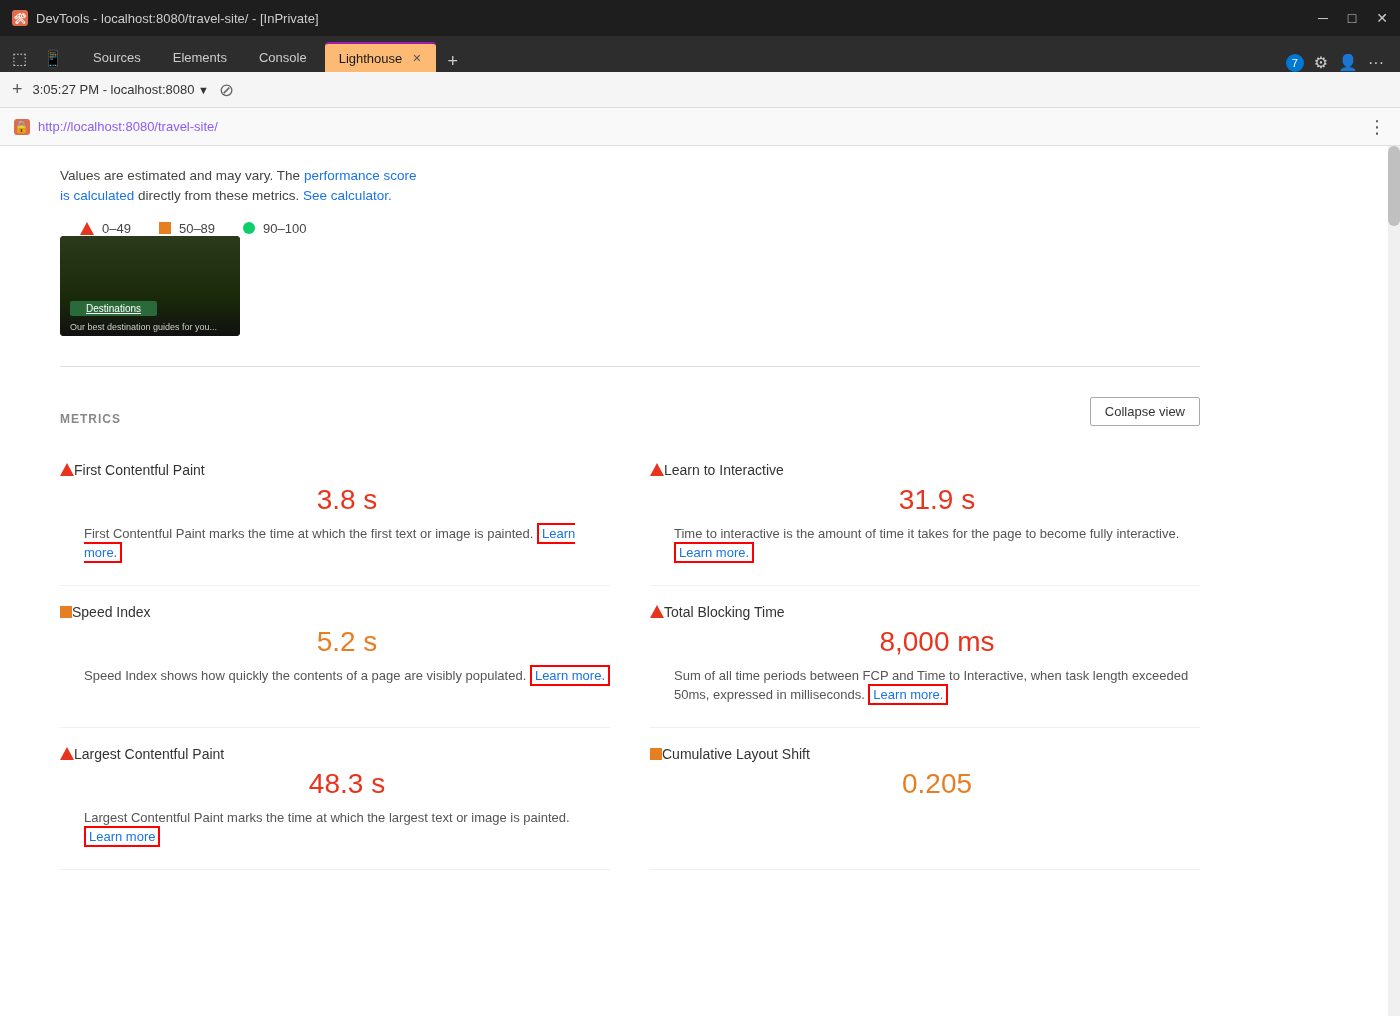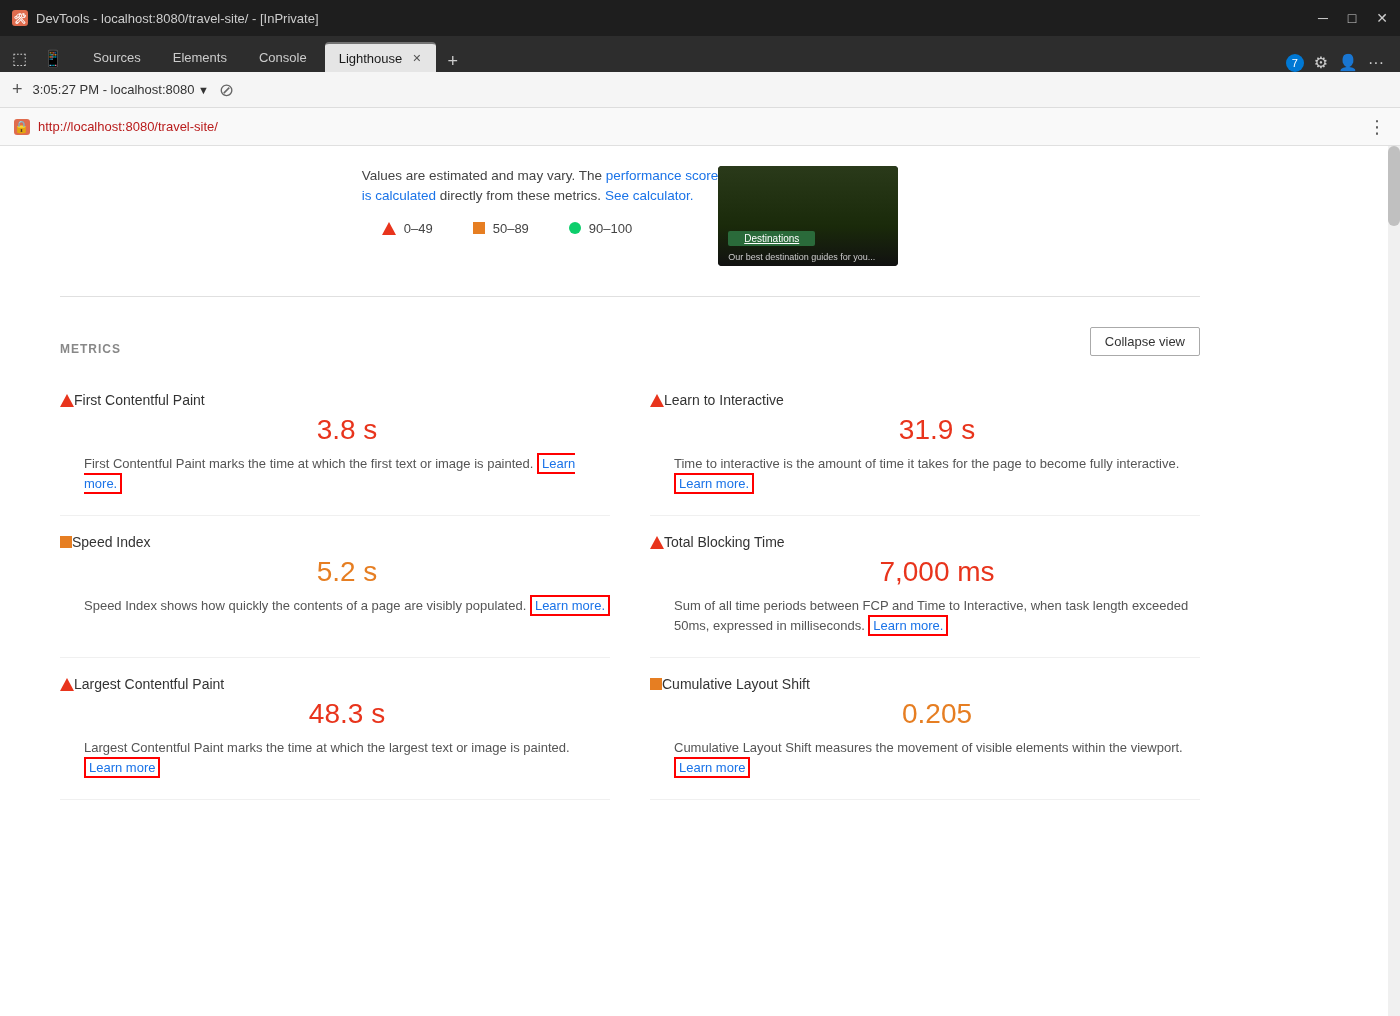--- a/index.html
+++ b/index.html
@@ -42,23 +42,23 @@
       display: flex;
       align-items: center;
       gap: 6px;
       font-size: 13px;
       color: #ccc;
       cursor: pointer;
       border-radius: 4px 4px 0 0;
       background: transparent;
     }
     .tab.active {
-      background: #e5e5e5;
+      background: #fdba74;
       color: #1a1a1a;
-      border-top: 2px solid #737373;
+      border-top: 2px solid #a21caf;
     }
     .tab.active .tab-close { color: #555; }
     .tab-close { font-size: 11px; color: #999; margin-left: 4px; }
     .tab-add { color: #ccc; font-size: 18px; padding: 0 8px; cursor: pointer; }
     .tab-bar-right { display: flex; align-items: center; gap: 10px; padding: 0 8px; }
     .badge { background: #0078d4; color: white; border-radius: 50%; width: 18px; height: 18px; display: flex; align-items: center; justify-content: center; font-size: 11px; }
     .toolbar-icon { color: #ccc; font-size: 16px; cursor: pointer; }
 
     
     .address-bar {
@@ -77,21 +77,21 @@
     
     .url-strip {
       background: #f9f9f9;
       height: 38px;
       display: flex;
       align-items: center;
       padding: 0 14px;
       border-bottom: 1px solid #e0e0e0;
       gap: 8px;
     }
-    .url-strip-url { font-size: 13px; color: #b91c1c; }
+    .url-strip-url { font-size: 13px; color: #8b5cf6; }
     .url-strip-more { margin-left: auto; color: #555; font-size: 18px; cursor: pointer; }
 
     
     .main-content {
       background: #fff;
       height: calc(1016px - 36px - 36px - 36px - 38px);
       overflow-y: auto;
       padding: 0;
       position: relative;
     }
@@ -117,22 +117,23 @@
     
     .content-inner {
       padding: 0 60px 40px 60px;
       max-width: 1260px;
     }
 
     
     .score-header {
       padding: 20px 0 10px 0;
       display: flex;
-      justify-content: center;
+      justify-content: flex-end;
       align-items: flex-start;
+      flex-direction: column;
     }
     .score-text { max-width: 500px; }
     .score-text p { font-size: 13.5px; color: #444; line-height: 1.5; }
     .score-text a { color: #1a73e8; text-decoration: none; }
     .score-image {
       width: 180px;
       height: 100px;
       background: #1a1a1a;
       border-radius: 4px;
       overflow: hidden;
@@ -149,21 +150,21 @@
       bottom: 20px;
       left: 10px;
       background: #2a6a3a;
       color: white;
       font-size: 10px;
       padding: 2px 16px;
       border-radius: 2px;
       text-decoration: underline;
     }
 
-    .legend { display: flex; align-items: center; gap: 40px; padding: 14px 0 0 20px; }
+    .legend { display: flex; align-items: center; gap: 28px; padding: 14px 0 0 20px; }
     .legend-item { display: flex; align-items: center; gap: 8px; font-size: 13px; color: #444; }
     .legend-icon-tri { width: 0; height: 0; border-left: 7px solid transparent; border-right: 7px solid transparent; border-bottom: 13px solid #e8341c; }
     .legend-icon-sq { width: 12px; height: 12px; background: #e67e22; }
     .legend-icon-circle { width: 12px; height: 12px; background: #0cce6b; border-radius: 50%; }
 
     
     .metrics-header {
       display: flex;
       justify-content: space-between;
       align-items: flex-end;
@@ -367,21 +368,21 @@
           Speed Index shows how quickly the contents of a page are visibly populated.
           <a href="#">Learn more.</a>
         </div>
       </div>
 
       <div class="metric-card">
         <div class="metric-title-row">
           <div class="metric-icon-tri"></div>
           <span class="metric-title">Total Blocking Time</span>
         </div>
-        <div class="metric-value">7,000 ms</div>
+        <div class="metric-value">8,000 ms</div>
         <div class="metric-desc">
           Sum of all time periods between FCP and Time to Interactive, when task length exceeded 50ms, expressed in milliseconds.
           <a href="#">Learn more.</a>
         </div>
       </div>
 
       <div class="metric-card">
         <div class="metric-title-row">
           <div class="metric-icon-tri"></div>
           <span class="metric-title">Largest Contentful Paint</span>
@@ -392,24 +393,20 @@
           <a href="#">Learn more</a>
         </div>
       </div>
 
       <div class="metric-card">
         <div class="metric-title-row">
           <div class="metric-icon-sq"></div>
           <span class="metric-title">Cumulative Layout Shift</span>
         </div>
         <div class="metric-value orange">0.205</div>
-        <div class="metric-desc">
-          Cumulative Layout Shift measures the movement of visible elements within the viewport.
-          <a href="#">Learn more</a>
-        </div>
       </div>
 
     </div>
   </div>
 
   <div class="scrollbar-track">
     <div class="scrollbar-thumb"></div>
   </div>
 </div>
 

